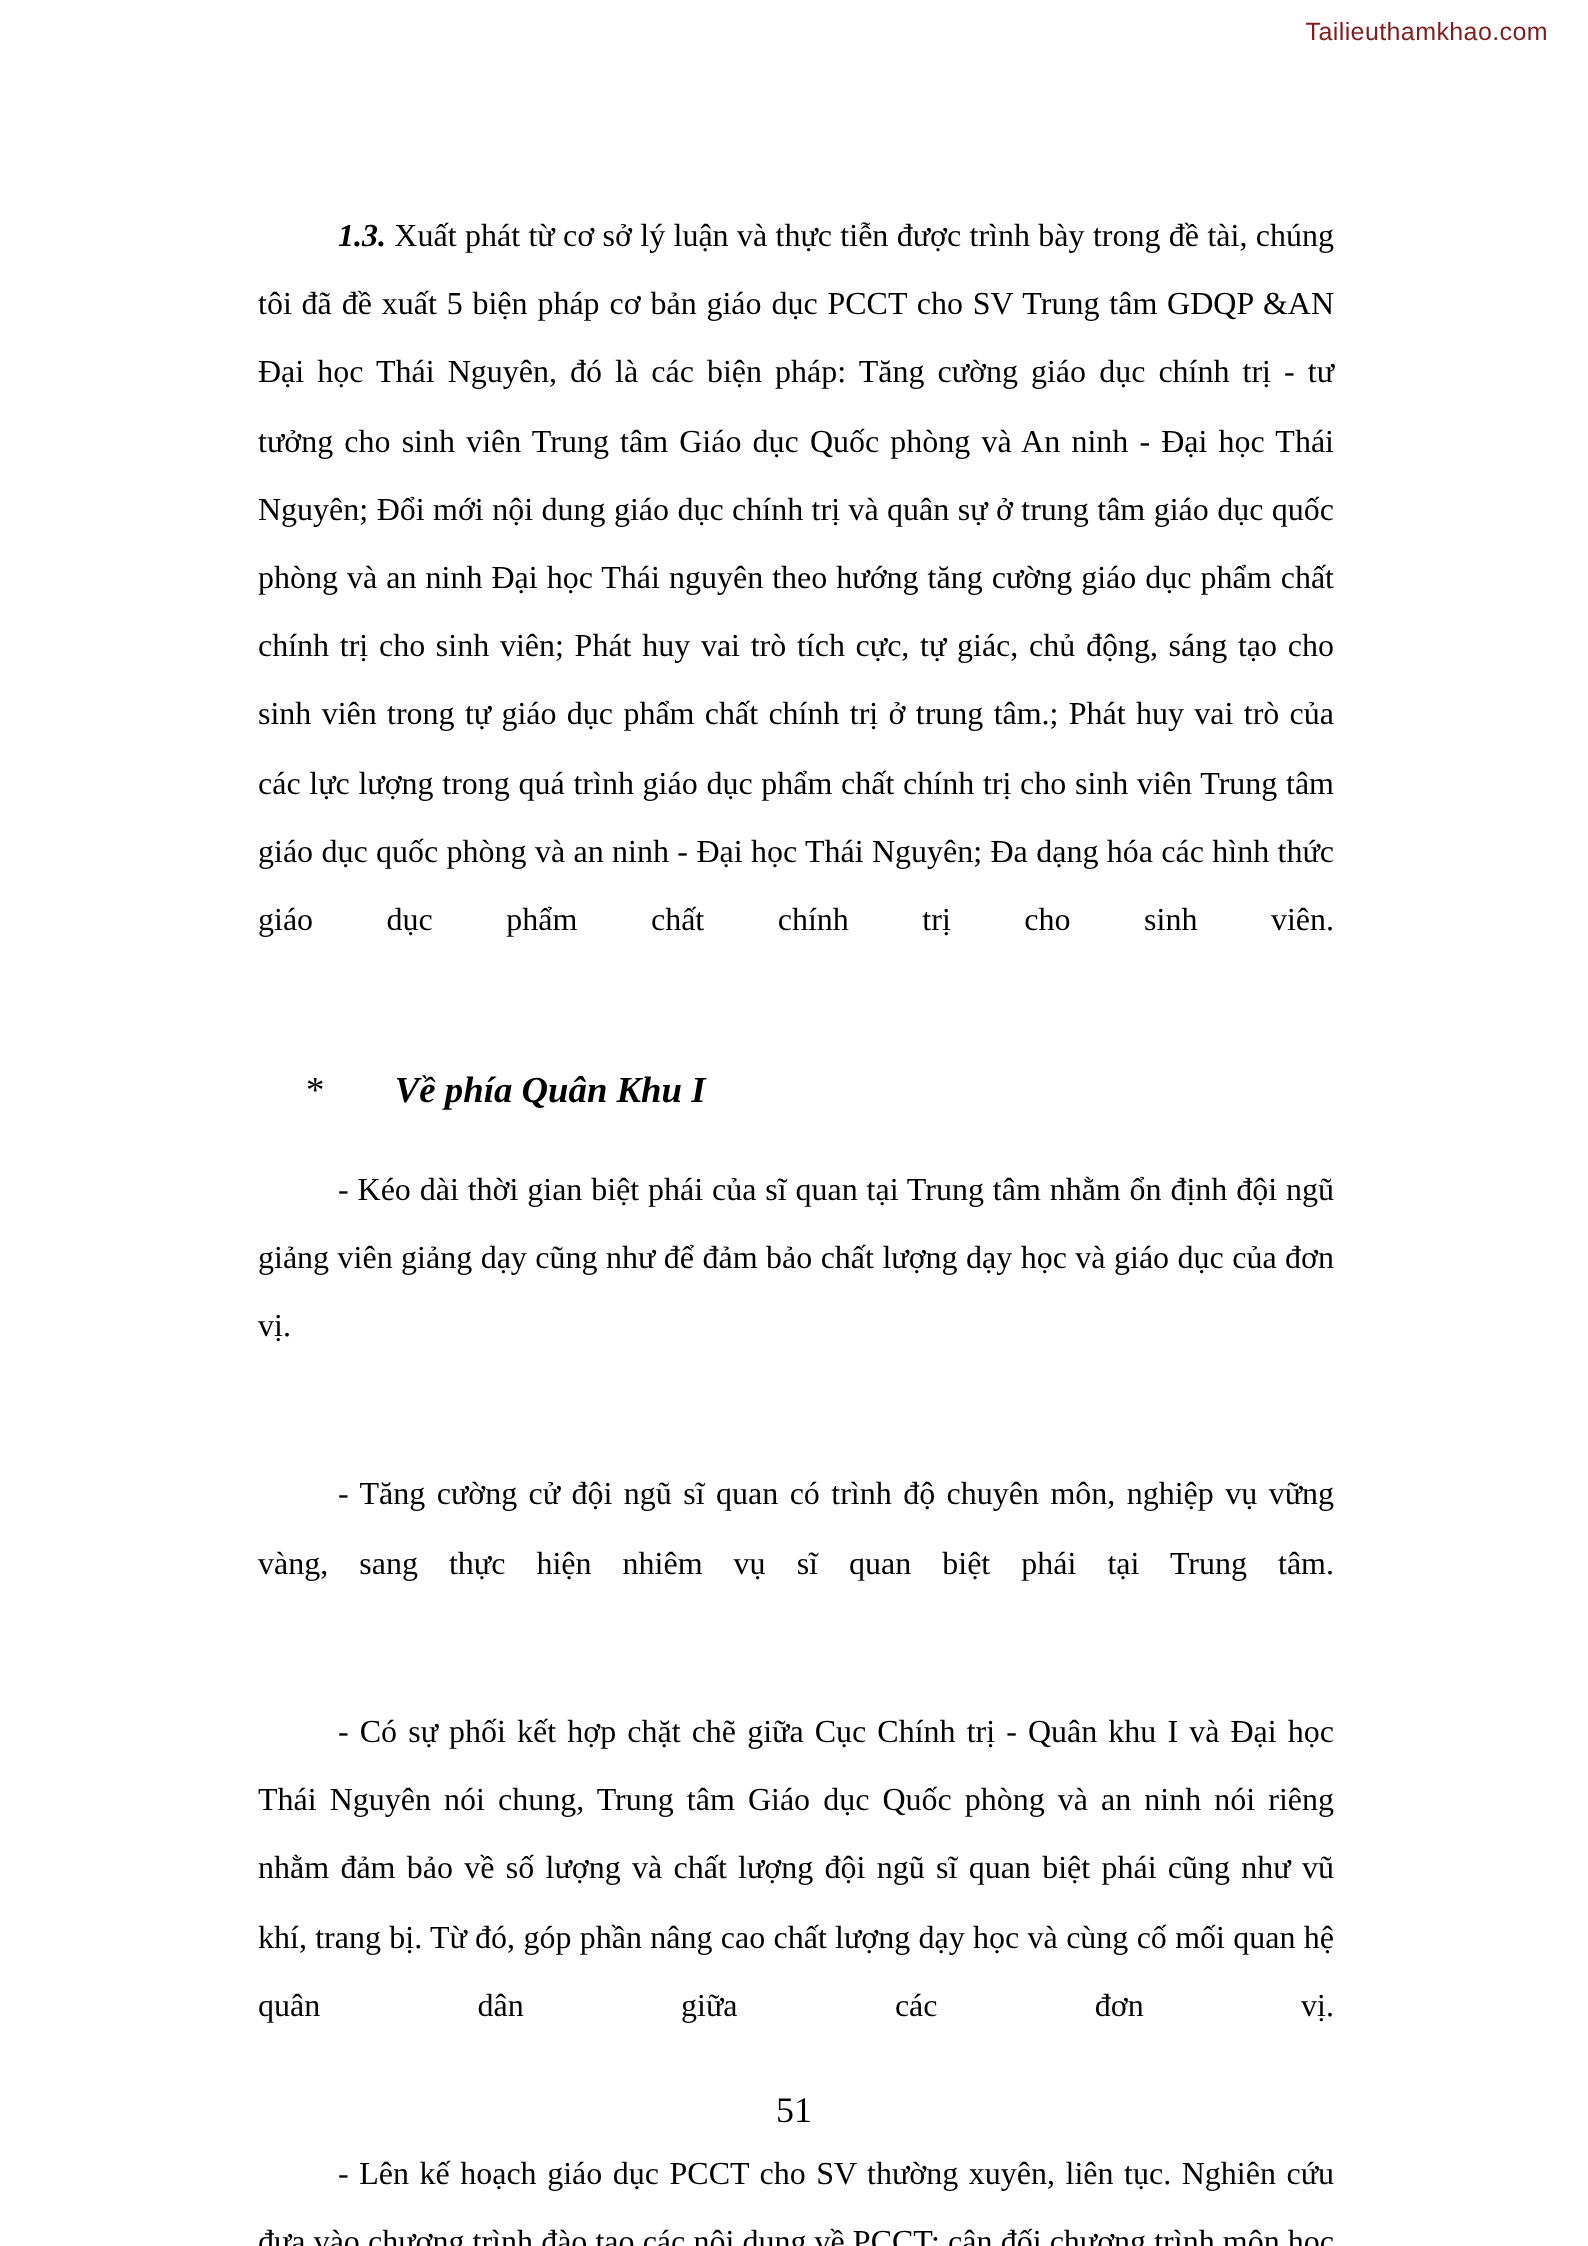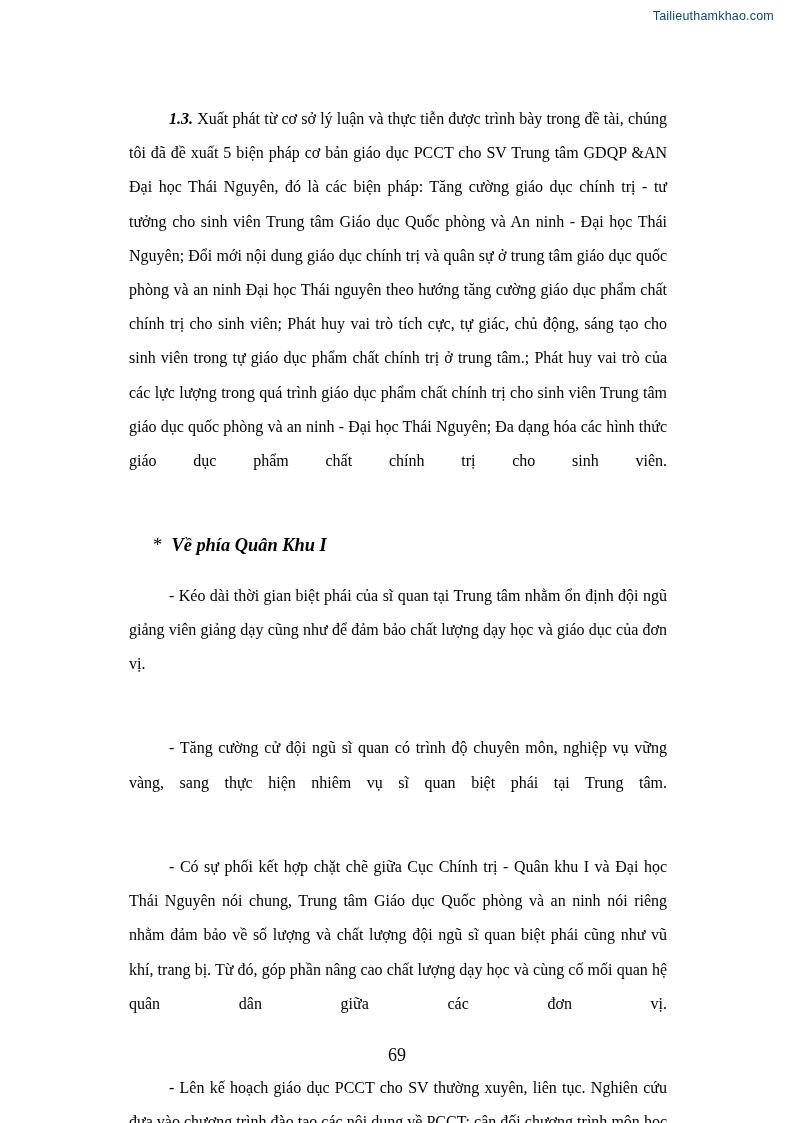--- a/index.html
+++ b/index.html
@@ -16,21 +16,21 @@
     font-family: "Liberation Serif", "DejaVu Serif", serif;
     color: #000000;
     box-sizing: border-box;
   }
   .watermark {
     position: absolute;
     top: 9px;
     right: 20px;
     font-family: "Liberation Sans", "DejaVu Sans", sans-serif;
     font-size: 12.5px;
-    color: #0c4a6e;
+    color: #7f1d1d;
     letter-spacing: 0.2px;
     white-space: nowrap;
   }
   .content {
     position: absolute;
     left: 113px;
     top: 86px;
     width: 570px;
   }
   p.body {
@@ -64,20 +64,21 @@
     text-align: left;
     text-indent: 40px;
   }
   h3.subsection .star {
     font-weight: normal;
     font-style: normal;
   }
   h3.subsection .title-text {
     font-weight: bold;
     font-style: italic;
+    margin-left: 26px;
   }
   .pagenum {
     position: absolute;
     left: 0;
     right: 0;
     top: 1044px;
     text-align: center;
     font-size: 18px;
     line-height: 22px;
   }
@@ -106,15 +107,15 @@
 
     <p class="body para-indent">- Tăng cường cử đội ngũ sĩ quan có trình độ chuyên môn, nghiệp vụ vững vàng, sang thực hiện nhiêm vụ sĩ quan biệt phái tại Trung tâm.</p>
 
     <p class="body para-indent">- Có sự phối kết hợp chặt chẽ giữa Cục Chính trị - Quân khu I và Đại học Thái Nguyên nói chung, Trung tâm Giáo dục Quốc phòng và an ninh nói riêng nhằm đảm bảo về số lượng và chất lượng đội ngũ sĩ quan biệt phái cũng như vũ khí, trang bị. Từ đó, góp phần nâng cao chất lượng dạy học và cùng cố mối quan hệ quân dân giữa các đơn vị.</p>
 
 
     <p class="body para-indent">- Lên kế hoạch giáo dục PCCT cho SV thường xuyên, liên tục. Nghiên cứu đưa vào chương trình đào tạo các nội dung về PCCT; cân đối chương trình môn học bằng cách tăng cường thêm thời lượng thực hành để sinh viên có thêm thời gian rèn luyện, thực hành và phát triển những năng lực; điều chỉnh hợp lý sĩ số mỗi lớp học để bảo đảm điều kiện cho giảng viên có thể quan tâm, giúp đỡ sinh viên đạt hiệu quả cao.</p>
 
   </div>
 
-  <div class="pagenum">69</div>
+  <div class="pagenum">51</div>
 
 </div>
 
 </body></html>

